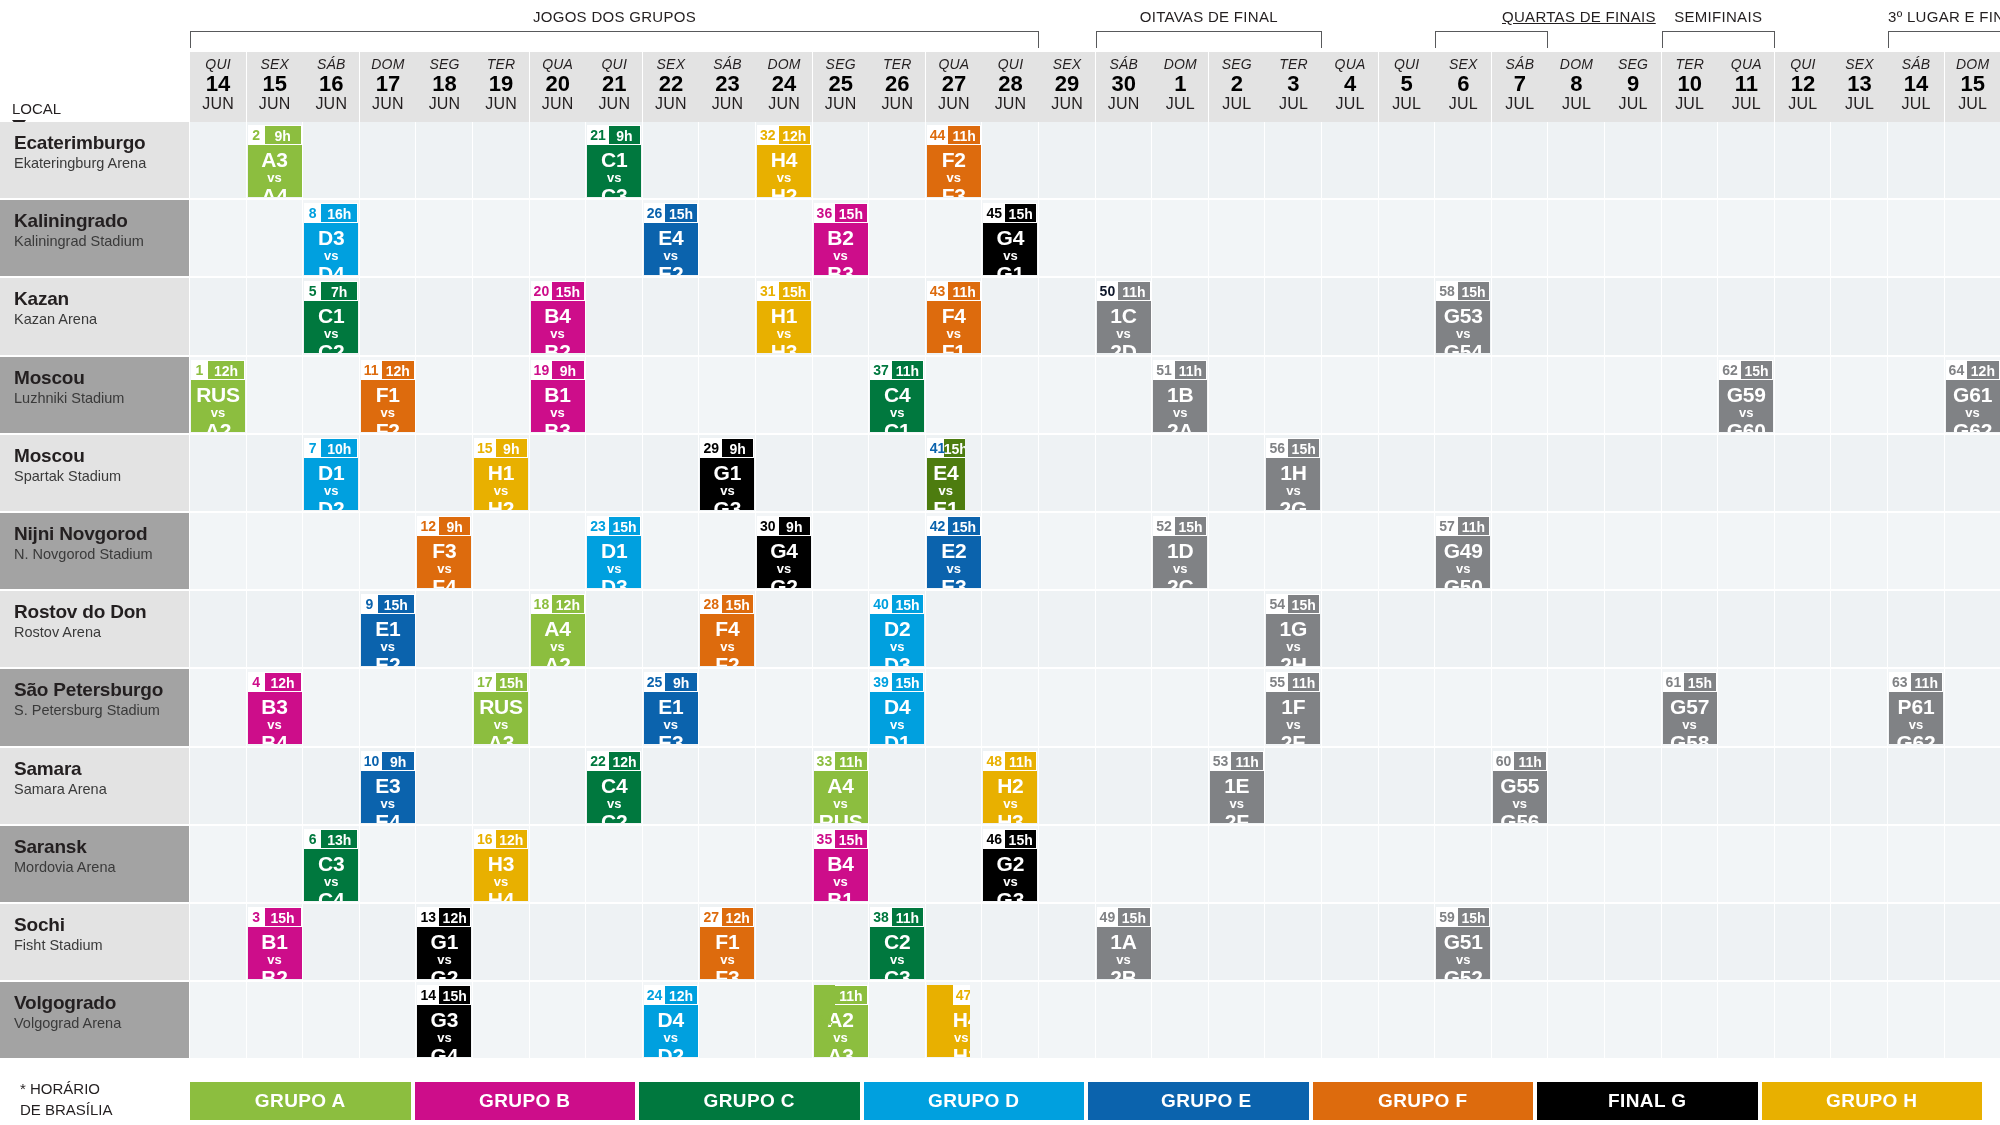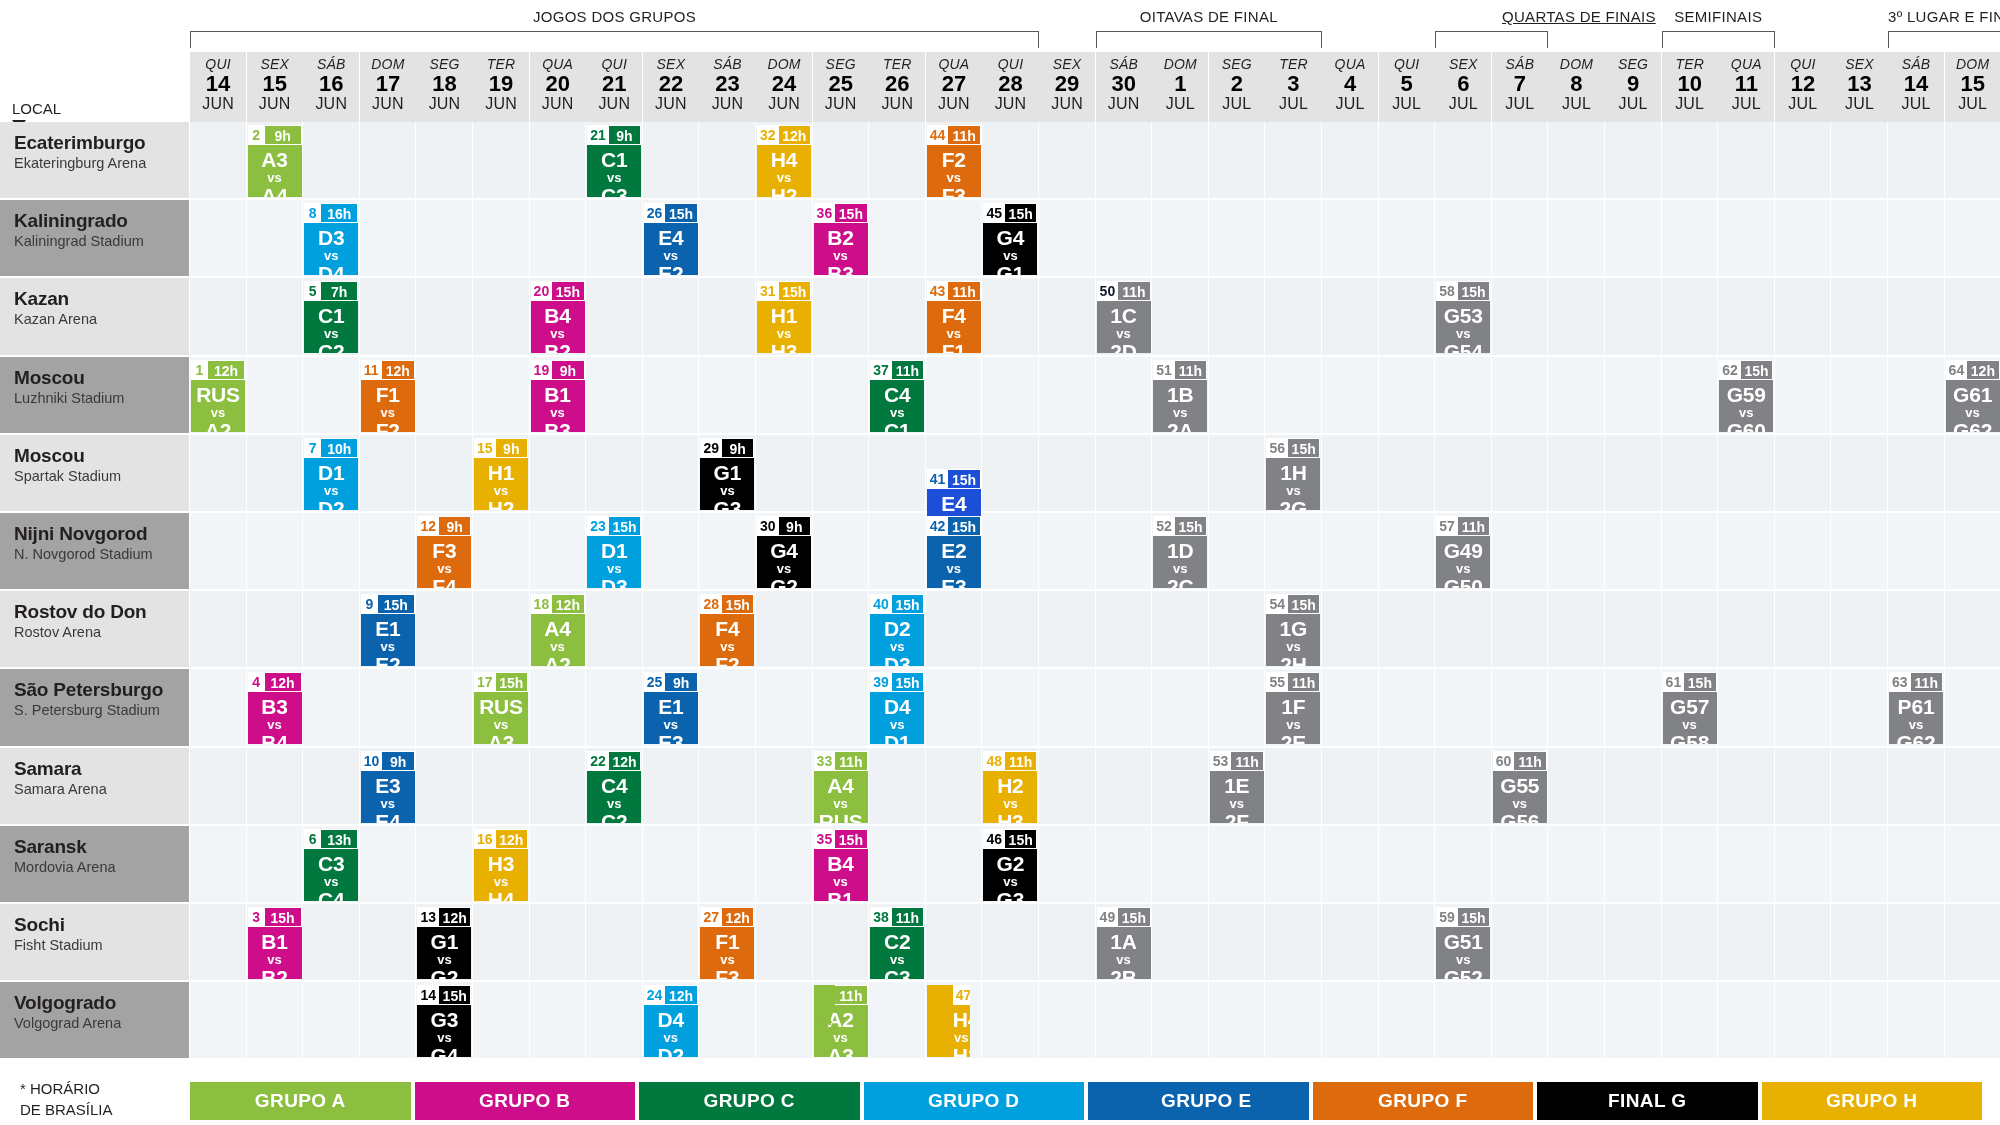--- a/index.html
+++ b/index.html
@@ -631,21 +631,21 @@
         <div class="mhead">
           <span class="mnum" style="color: rgb(0, 0, 0);">29</span>
           <span class="mtime">9h</span>
         </div>
         <div class="mbody">
           <div class="mteam">G1</div>
           <div class="mvs">vs</div>
           <div class="mteam">G3</div>
         </div>
       </div>
-      <div class="match" style="left: 926.8px; top: 437.8px; width: 54px; height: 72px; background: #1d4ed8; margin-top: 31px;">
+      <div class="match" style="left: 926.8px; top: 437.8px; width: 38px; height: 72px; background: #4d7c0f;">
         <div class="mhead">
           <span class="mnum" style="color: rgb(11, 99, 173);">41</span>
           <span class="mtime">15h</span>
         </div>
         <div class="mbody">
           <div class="mteam">E4</div>
           <div class="mvs">vs</div>
           <div class="mteam">E1</div>
         </div>
       </div>

